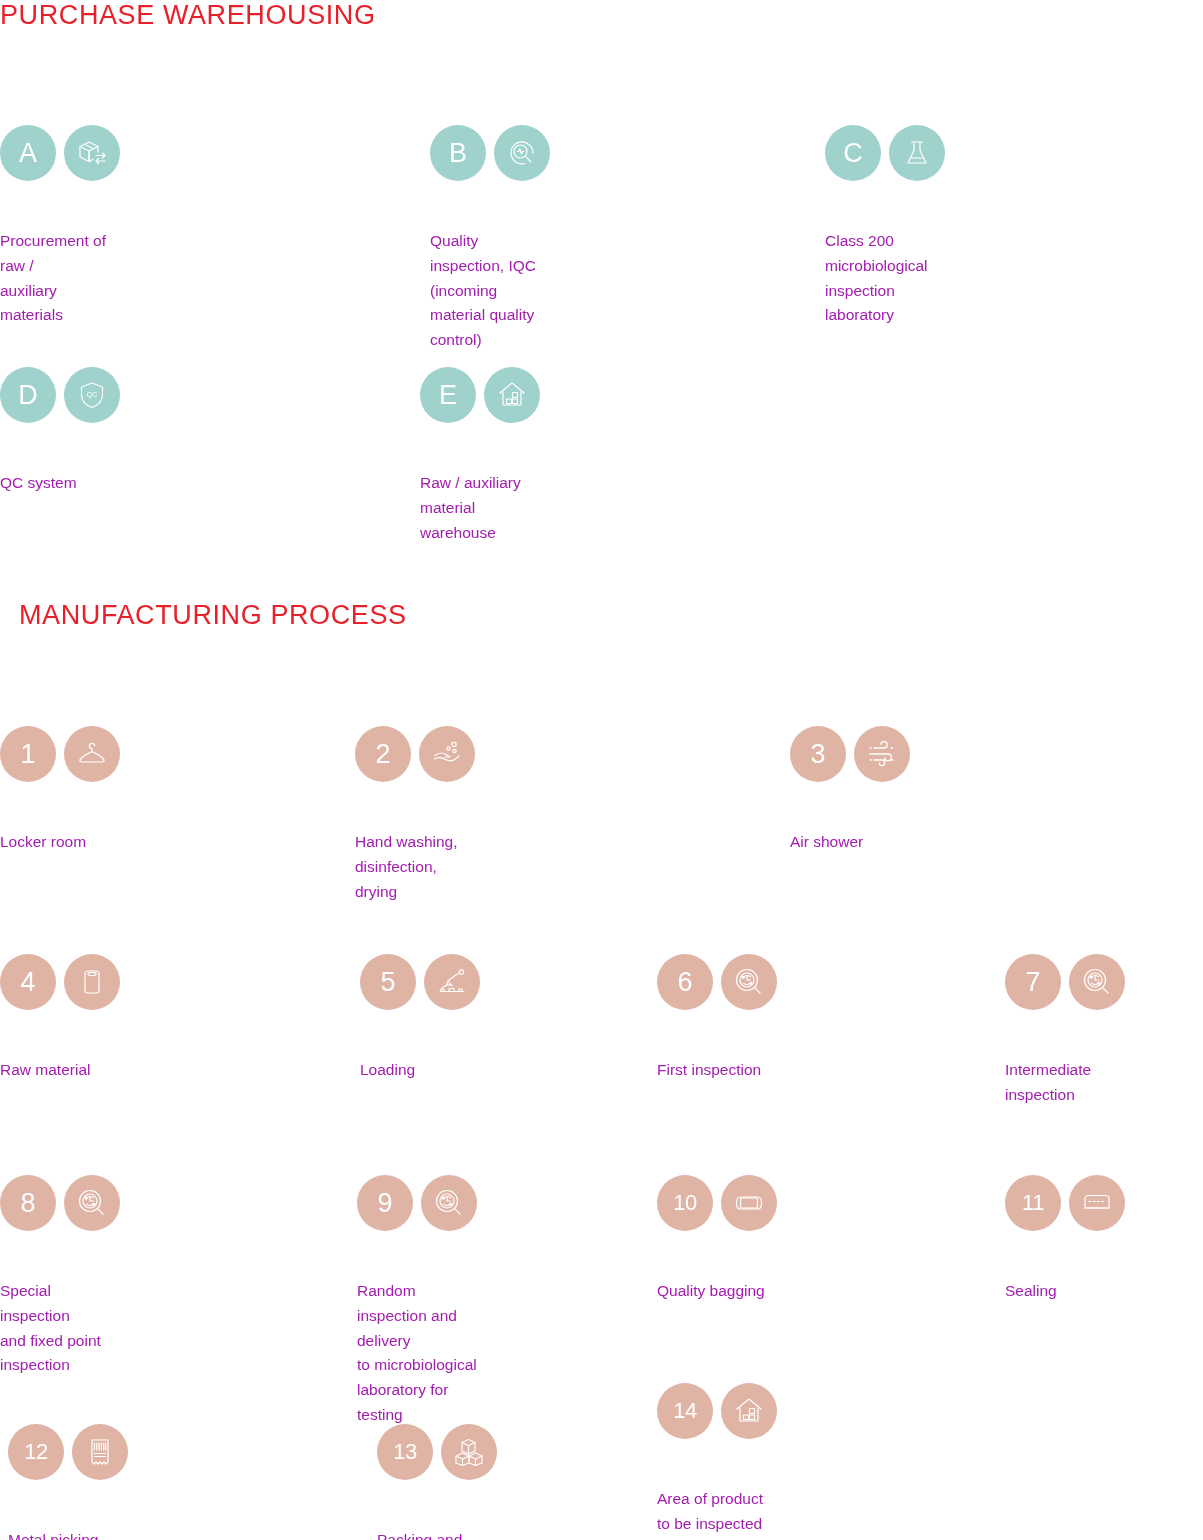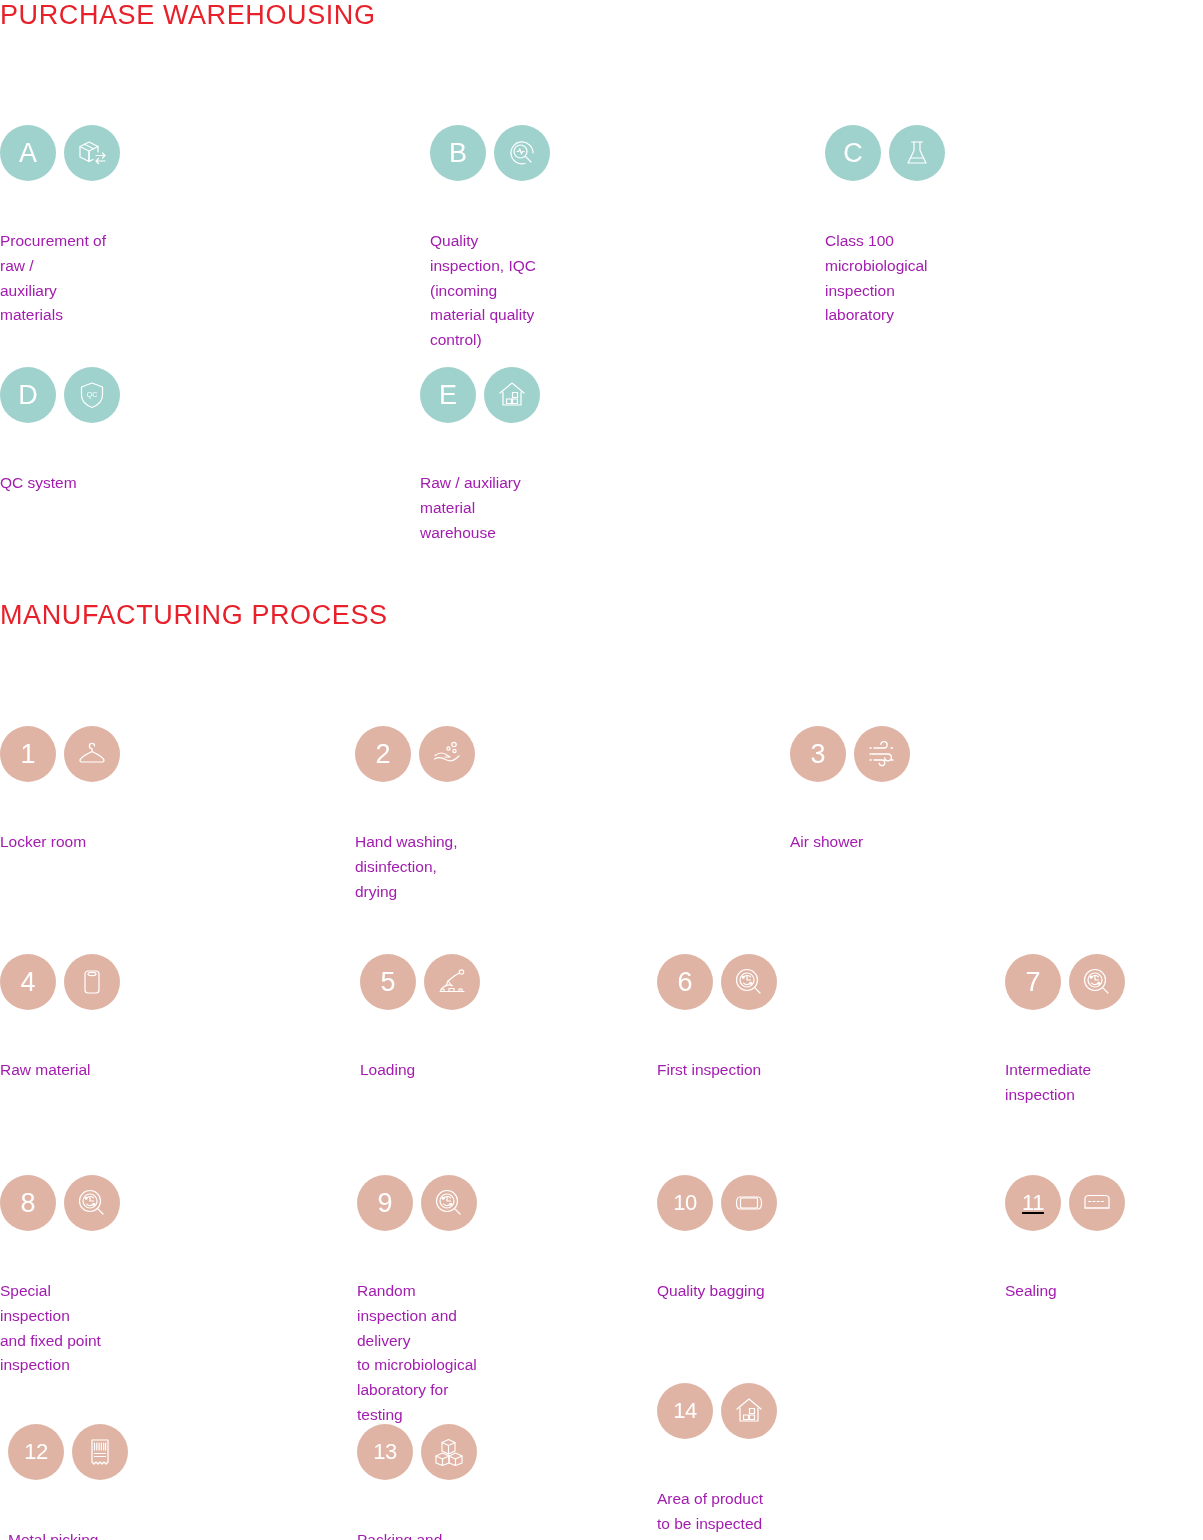--- a/index.html
+++ b/index.html
@@ -14,21 +14,21 @@
 
   .section-title {
     position: absolute;
     color: #e8202a;
     font-size: 27px;
     font-weight: 400;
     letter-spacing: 0.6px;
     white-space: nowrap;
   }
   #title-purchase { left: 0px; top: 0px; }
-  #title-manufacturing { left: 0px; top: 600px; }
+  #title-manufacturing { left: 0px; top: 600px; padding-left: 19px; }
 
   .node { position: absolute; }
   .badges { display: flex; align-items: center; gap: 8px; }
   .circle {
     width: 56px; height: 56px;
     border-radius: 50%;
     display: flex; align-items: center; justify-content: center;
     flex: 0 0 auto;
   }
   .c-teal { background: #9fd2cd; }
@@ -106,21 +106,21 @@
         <span class="lbl">C</span>
       </div>
       <div class="circle c-teal">
         <svg width="32" height="32" viewBox="0 0 32 32" fill="none" stroke="#ffffff" stroke-width="1.2" stroke-linecap="round" stroke-linejoin="round">
           <path d="M10.5 5 h11"></path>
           <path d="M13 5 v8.5 L7 26 h18 L19 13.5 V5"></path>
           <path d="M9.6 21 h12.8"></path>
         </svg>
       </div>
     </div>
-    <div class="caption">Class 100 microbiological
+    <div class="caption">Class 200 microbiological
 inspection laboratory</div>
   </div>
 
   <div class="node" style="left:0px; top:367px;">
     <div class="badges">
       <div class="circle c-teal">
         <span class="lbl">D</span>
       </div>
       <div class="circle c-teal">
         <svg width="32" height="32" viewBox="0 0 32 32" fill="none" stroke="#ffffff" stroke-width="1.2" stroke-linecap="round" stroke-linejoin="round">
@@ -335,21 +335,21 @@
       <div class="circle c-pink">
         <svg width="34" height="34" viewBox="0 0 34 34" fill="none" stroke="#ffffff" stroke-width="1.2" stroke-linecap="round" stroke-linejoin="round">
           <path d="M8 11 C5.5 11 4.5 13 4.5 17 C4.5 21 5.5 23 8 23 h18 C28.5 23 29.5 21 29.5 17 C29.5 13 28.5 11 26 11 Z"></path>
           <rect x="8.5" y="12" width="17" height="10" rx="1.6"></rect>
         </svg>
       </div>
     </div>
     <div class="caption">Quality bagging</div>
   </div>
 
-  <div class="node" style="left:1005px; top:1175px;text-decoration:underline;">
+  <div class="node" style="left:1005px; top:1175px;">
     <div class="badges">
       <div class="circle c-pink">
         <span class="lbl two-digit">11</span>
       </div>
       <div class="circle c-pink">
         <svg width="34" height="34" viewBox="0 0 34 34" fill="none" stroke="#ffffff" stroke-width="1.2" stroke-linecap="round" stroke-linejoin="round">
           <path d="M5 12.5 C5 10.5 6.5 9.5 9 9.5 h16 C27.5 9.5 29 10.5 29 12.5 V22 H5 Z"></path>
           <path d="M5 22 h24"></path>
           <path d="M8.5 15.5 h2.2 M12.8 15.5 h2.2 M17.1 15.5 h2.2 M21.4 15.5 h2.2"></path>
         </svg>
@@ -367,21 +367,21 @@
         <svg width="32" height="32" viewBox="0 0 32 32" fill="none" stroke="#ffffff" stroke-width="1.2" stroke-linecap="round" stroke-linejoin="round">
           <path d="M8 4 h16 v22 l-2 2 l-2 -2 l-2 2 l-2 -2 l-2 2 l-2 -2 l-2 2 l-2 -2 Z"></path>
           <path d="M10.5 7 v7 M12.8 7 v7 M15.1 7 v7 M17.4 7 v7 M19.7 7 v7 M21.6 7 v7"></path>
           <path d="M10.5 17.5 h11 M10.5 20.5 h11"></path>
         </svg>
       </div>
     </div>
     <div class="caption">Metal picking and printing code</div>
   </div>
 
-  <div class="node" style="left:357px; top:1424px;">
+  <div class="node" style="left:377px; top:1424px;">
     <div class="badges">
       <div class="circle c-pink">
         <span class="lbl two-digit">13</span>
       </div>
       <div class="circle c-pink">
         <svg width="34" height="34" viewBox="0 0 34 34" fill="none" stroke="#ffffff" stroke-width="1.15" stroke-linecap="round" stroke-linejoin="round">
           <path d="M10 7.5 L16.5 4.5 L23 7.5 L16.5 10.5 Z"></path>
           <path d="M10 7.5 V16 L16.5 19 V10.5"></path>
           <path d="M23 7.5 V16 L16.5 19"></path>
           <path d="M4 21 L10.5 18 L17 21 L10.5 24 Z"></path>

